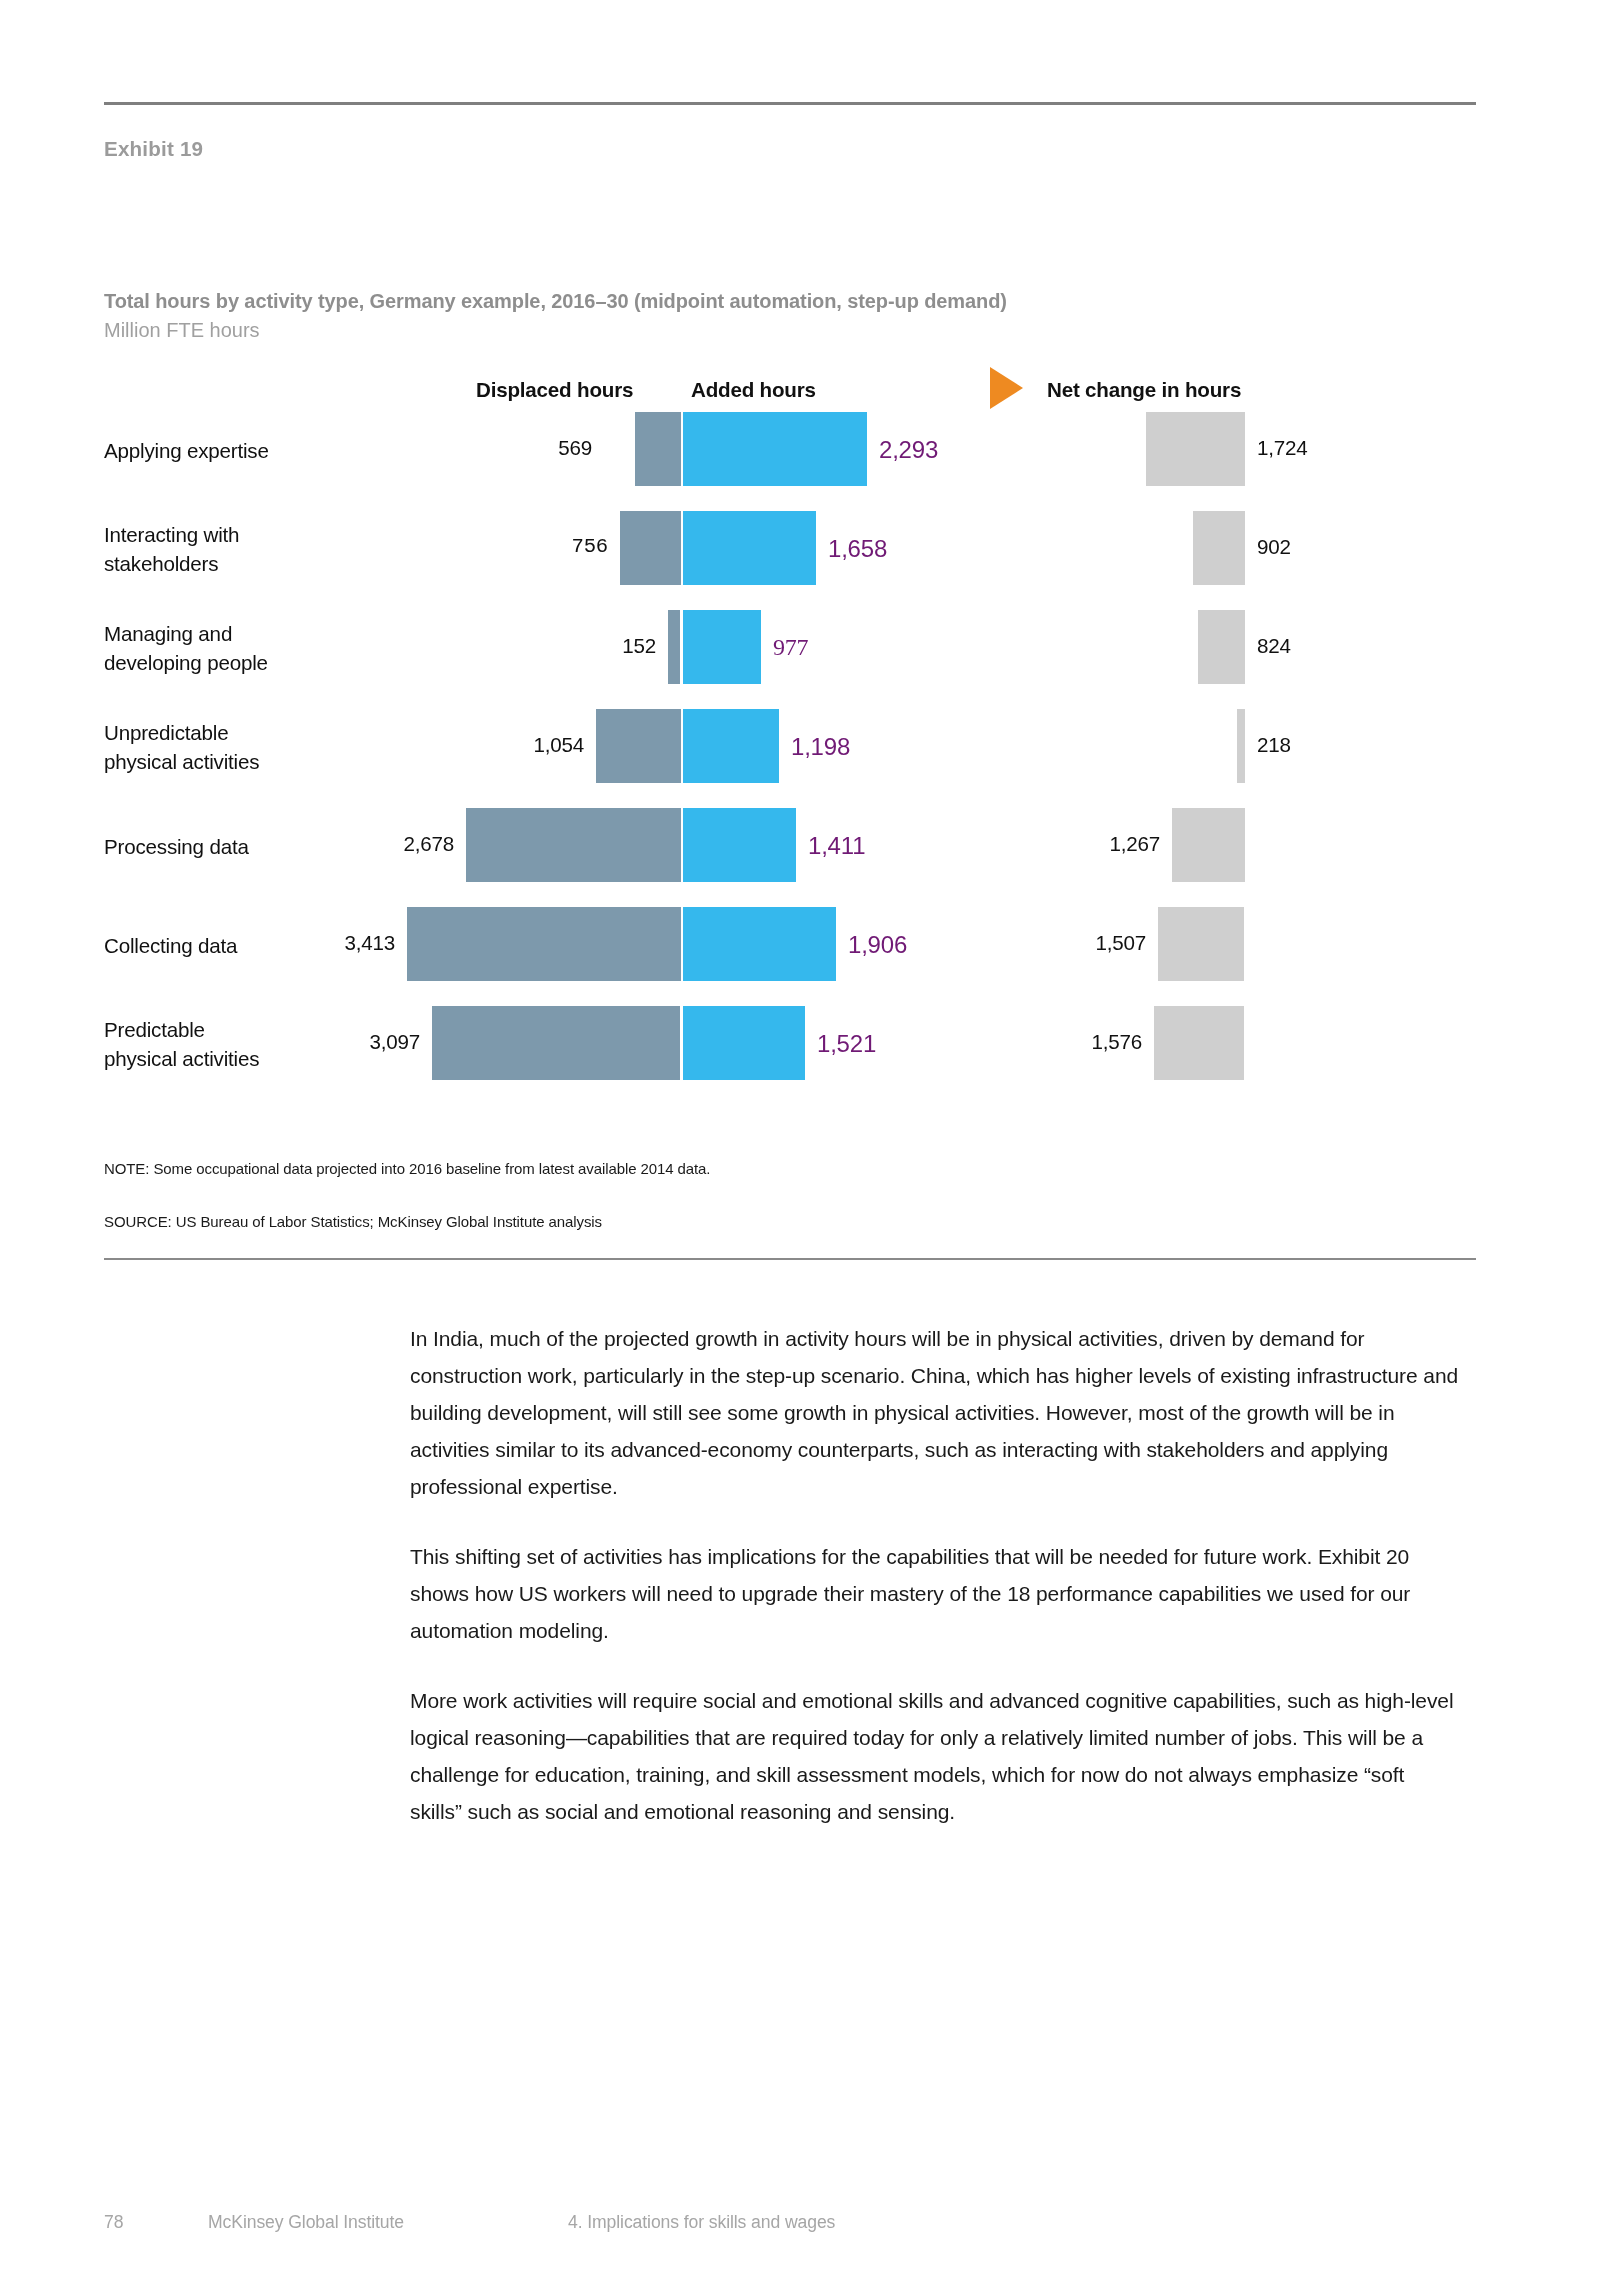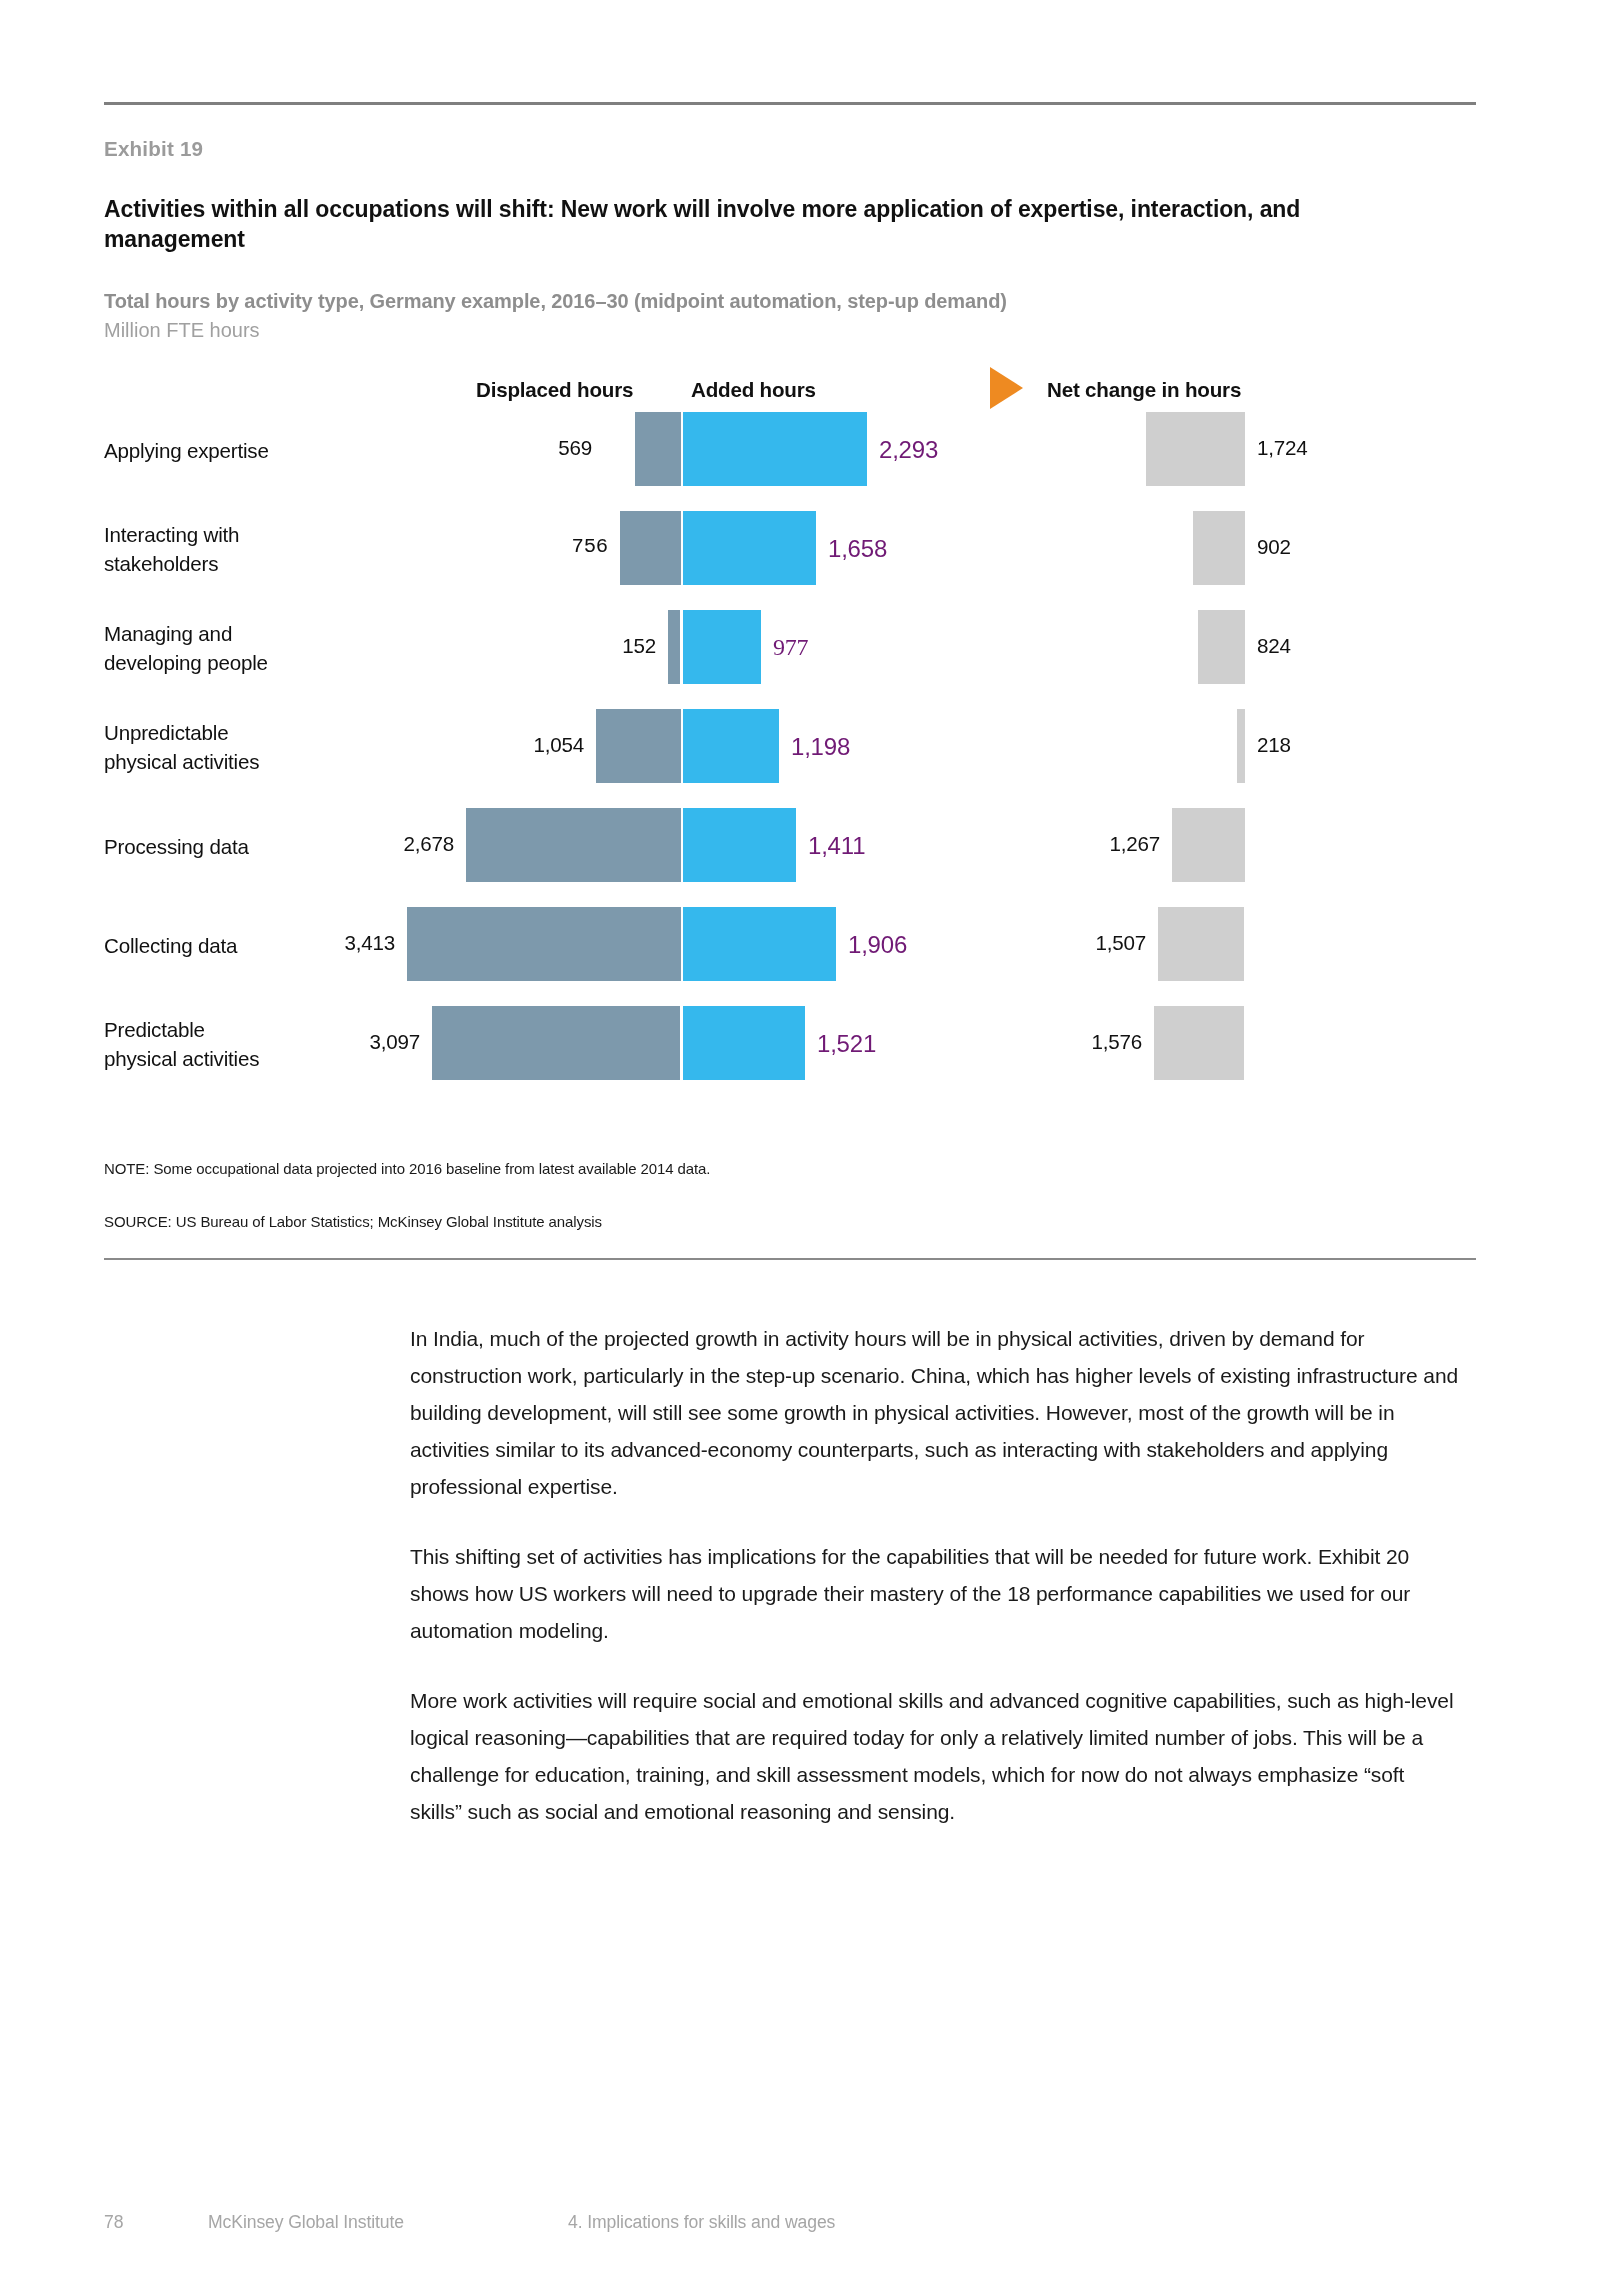--- a/index.html
+++ b/index.html
@@ -108,21 +108,20 @@
   .f-chap{left:568px;}
 </style>
 </head>
 <body>
 
 <div class="page">
 
   <div class="rule rule-top"></div>
 
   <div class="exhibit-label">Exhibit 19</div>
-  <div class="exhibit-title">Activities within all occupations will shift: New work will involve more application of expertise, interaction, and management</div>
   <div class="exhibit-subtitle">Total hours by activity type, Germany example, 2016–30 (midpoint automation, step-up demand)</div>
   <div class="exhibit-units">Million FTE hours</div>
 
   <div class="col-head col-displaced">Displaced hours</div>
   <div class="col-head col-added">Added hours</div>
   <div class="arrow-marker"></div>
   <div class="col-head col-net">Net change in hours</div>
 
   <div class="chart" id="chart-area">
       <div class="row" style="top: 0px; height: 99px;">

